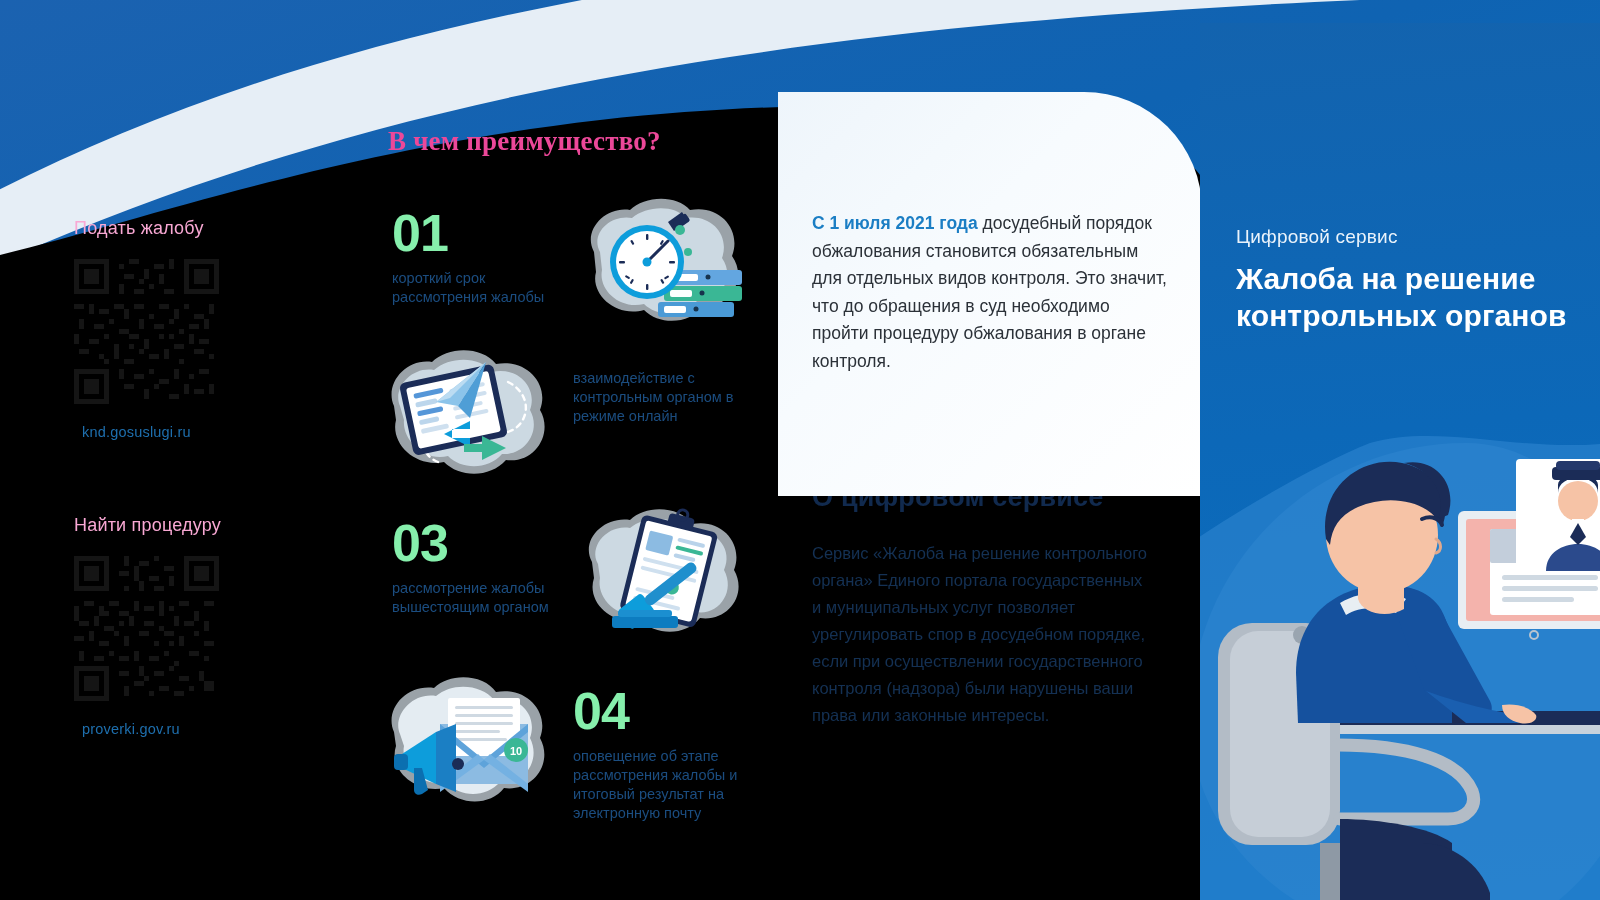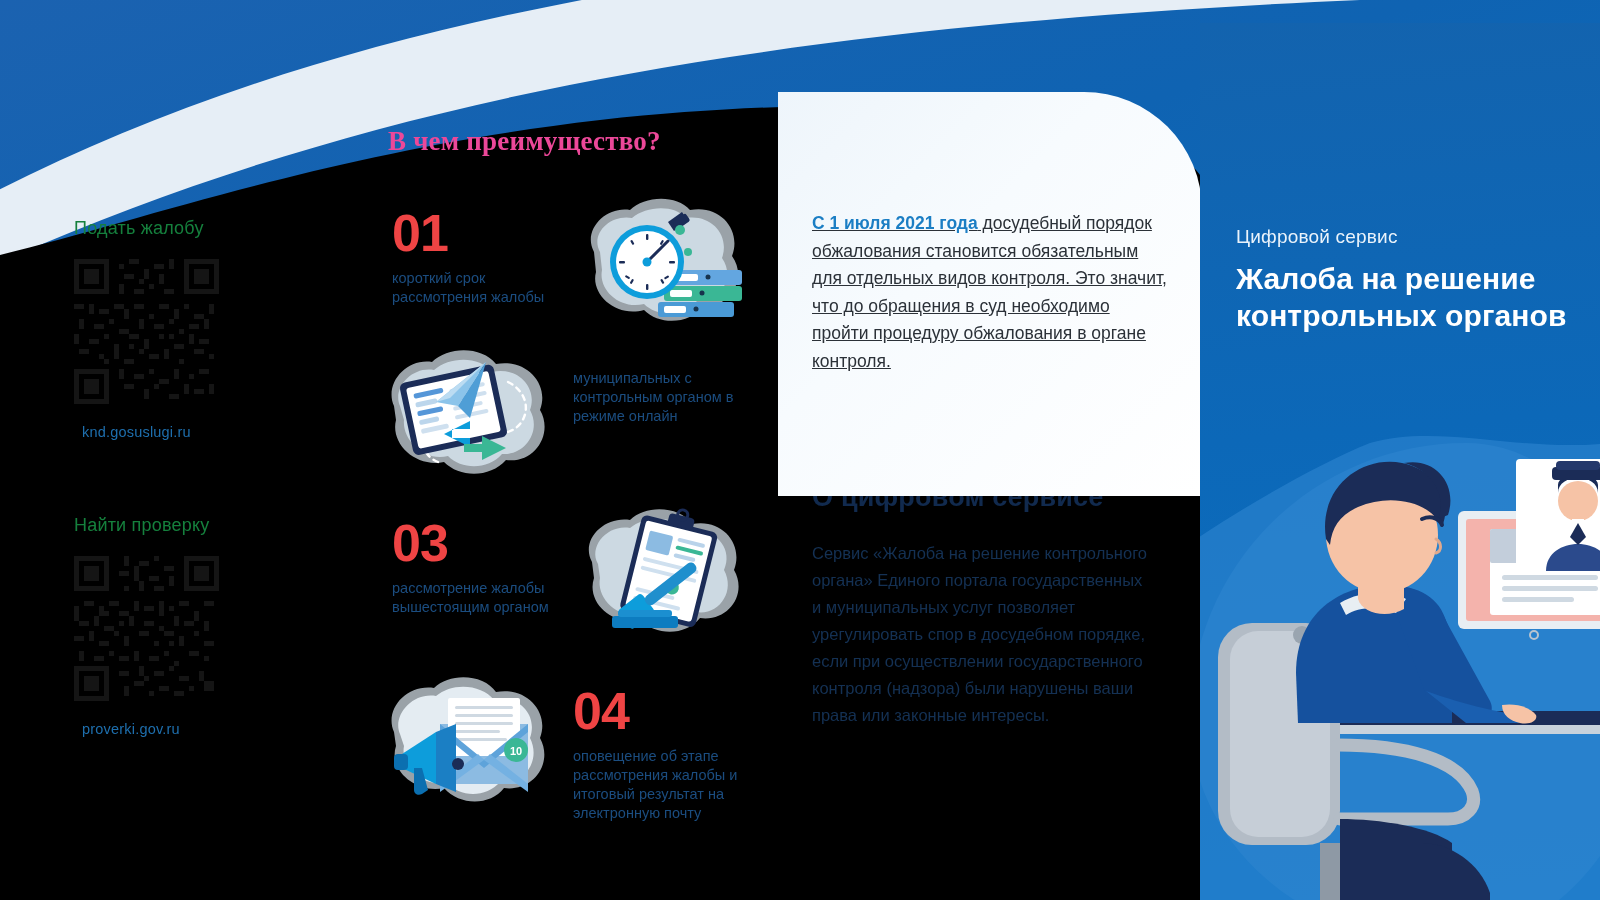--- a/index.html
+++ b/index.html
@@ -44,47 +44,47 @@
   }
 
   
   .white-card{
     position:absolute;left:778px;top:92px;width:424px;height:404px;
     background:linear-gradient(135deg,#eef5fb 0%,#f7fbfe 40%,#ffffff 100%);
     border-top-right-radius:118px;
   }
   .card-text{
     position:absolute;left:34px;top:118px;width:356px;
-    font-size:17.5px;line-height:27.5px;color:#2b3138;text-decoration:underline;
+    font-size:17.5px;line-height:27.5px;color:#2b3138;
   }
   .card-text .hl{color:#1b7ec4;font-weight:bold;}
 
   
   .qr-block{position:absolute;}
   .qr-head{
-    font-size:18px;color:#15803d;font-weight:normal;letter-spacing:.2px;
+    font-size:18px;color:#f9a8d4;font-weight:normal;letter-spacing:.2px;
     white-space:nowrap;margin-bottom:20px;
   }
   .qr-img{width:145px;height:145px;display:block;}
   .qr-url{
     font-size:14.5px;color:#1e6fae;margin-top:20px;letter-spacing:.2px;
     white-space:nowrap;
     margin-left:8px;
   }
 
   
   .adv-title{
     position:absolute;left:388px;top:126px;
     font-size:27px;font-weight:bold;color:#ec4899;letter-spacing:.2px;
     white-space:nowrap;
     font-family:Liberation Serif, serif;
   }
   .adv-row{position:absolute;width:400px;}
   .adv-num{
-    font-size:52px;font-weight:bold;color:#ef4444;line-height:50px;
+    font-size:52px;font-weight:bold;color:#86efac;line-height:50px;
     letter-spacing:-1px;
   }
   .adv-cap{
     font-size:14.5px;line-height:19px;color:#1b4d80;margin-top:11px;
     max-width:185px;
   }
   .adv-art{width:185px;height:150px;display:block;}
   .row-left .adv-art{position:absolute;left:0;top:0;}
   .row-left .adv-txt{position:absolute;left:195px;top:18px;}
   .row-right .adv-txt{position:absolute;left:0;top:18px;}
@@ -203,21 +203,21 @@
         <rect x="9" y="9" width="1" height="1"></rect>
           <rect x="11" y="17" width="1" height="1"></rect>
         <rect x="19" y="15" width="1" height="1"></rect>
           <rect x="6" y="20" width="1" height="1"></rect>
       </g>
     </svg>
     <div class="qr-url">knd.gosuslugi.ru</div>
   </div>
 
   <div class="qr-block" style="left:74px;top:515px;">
-    <div class="qr-head">Найти проверку</div>
+    <div class="qr-head">Найти процедуру</div>
     <svg class="qr-img" viewBox="0 0 29 29" shape-rendering="crispEdges">
       <rect width="29" height="29" fill="#000"></rect>
       <g fill="#151515">
         <rect x="0" y="0" width="7" height="7"></rect>
           <rect x="1" y="1" width="5" height="5" fill="#000"></rect>
         <rect x="2" y="2" width="3" height="3"></rect>
         <rect x="22" y="0" width="7" height="7"></rect>
           <rect x="23" y="1" width="5" height="5" fill="#000"></rect>
         <rect x="24" y="2" width="3" height="3"></rect>
         <rect x="0" y="22" width="7" height="7"></rect>
@@ -364,21 +364,21 @@
         <rect x="76" y="66" width="30" height="4" rx="2" fill="#cfe0ef"></rect>
         <rect x="76" y="75" width="34" height="4" rx="2" fill="#cfe0ef"></rect>
       </g>
       <path d="M108,22 L58,62 L80,66 Z" fill="#8cc4ea"></path>
       <path d="M108,22 L80,66 L92,78 Z" fill="#4f9ed6"></path>
       <path d="M108,22 L72,58 L58,62 Z" fill="#bcdcf2"></path>
       <path d="M76,96 l0,-9 18,0 0,-8 -26,13 26,13 0,-9 z" fill="#0d9ddb" transform="translate(-2,2)"></path>
       <path d="M86,112 l0,-8 18,0 0,-8 24,12 -24,12 0,-8 z" fill="#3ab795"></path>
     </svg>
     <div class="adv-txt">
-      <div class="adv-cap">муниципальных с контрольным органом в режиме онлайн</div>
+      <div class="adv-cap">взаимодействие с контрольным органом в режиме онлайн</div>
     </div>
   </div>
 
   <div class="adv-row row-right" style="left:392px;top:500px;height:160px;">
     <div class="adv-txt">
       <div class="adv-num">03</div>
       <div class="adv-cap">рассмотрение жалобы вышестоящим органом</div>
     </div>
     <svg class="adv-art" viewBox="0 0 185 150">
       <path d="M20,62 C8,40 32,16 58,20 C74,4 108,6 120,24 C150,18 172,44 162,70

